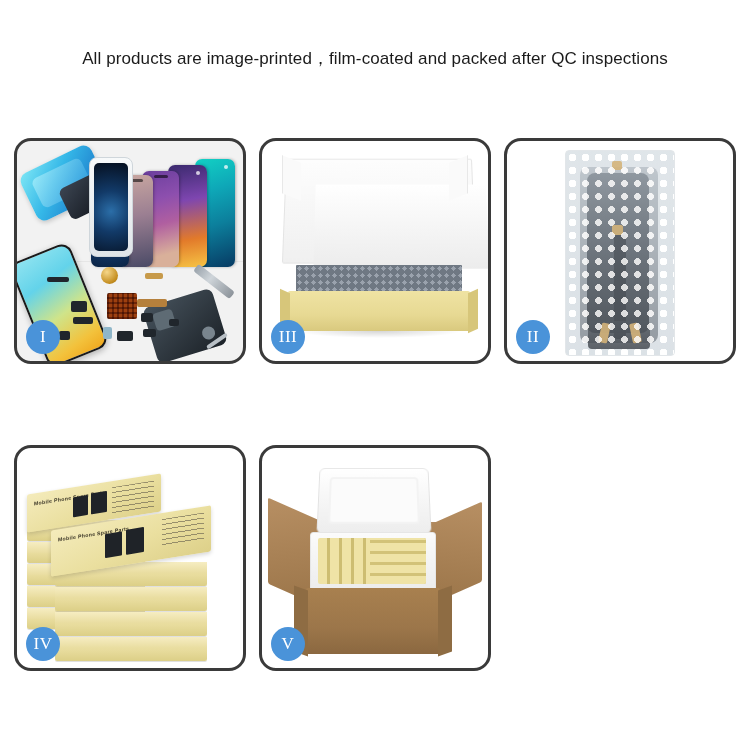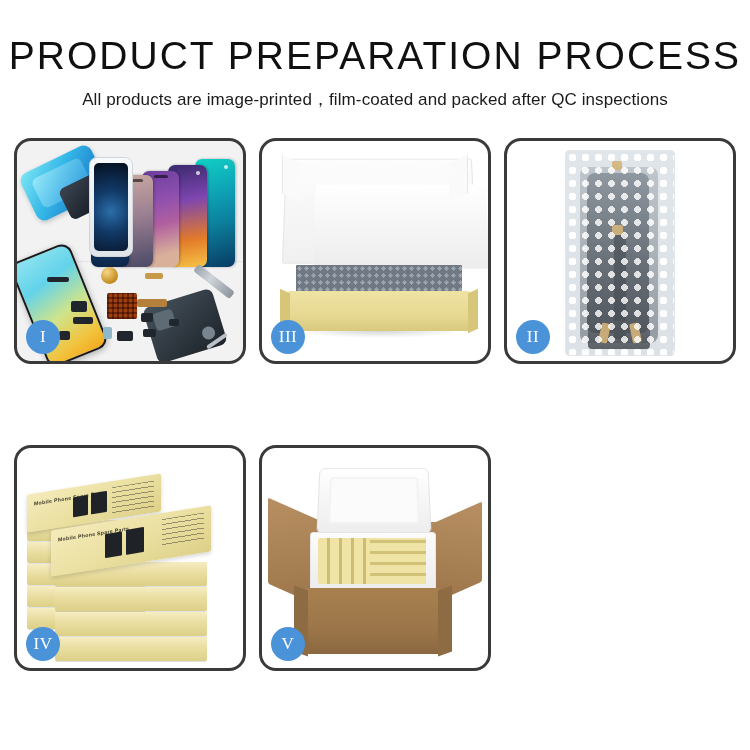--- a/index.html
+++ b/index.html
@@ -348,21 +348,20 @@
     position:absolute;left:34px;bottom:8px;width:150px;height:8px;
     background:radial-gradient(ellipse at 50% 0%,rgba(0,0,0,.14),rgba(0,0,0,0) 72%);
   }
 </style>
 </head>
 <body>
 
 <div class="page">
 
   <div class="header">
-    <div class="title">PRODUCT PREPARATION PROCESS</div>
     <div class="subtitle">All products are image-printed，film-coated and packed after QC inspections</div>
   </div>
 
   <div class="grid">
 
     <div class="panel p1">
       <div class="stage">
         <div class="floorline"></div>
 
         <div class="phone-fan">

